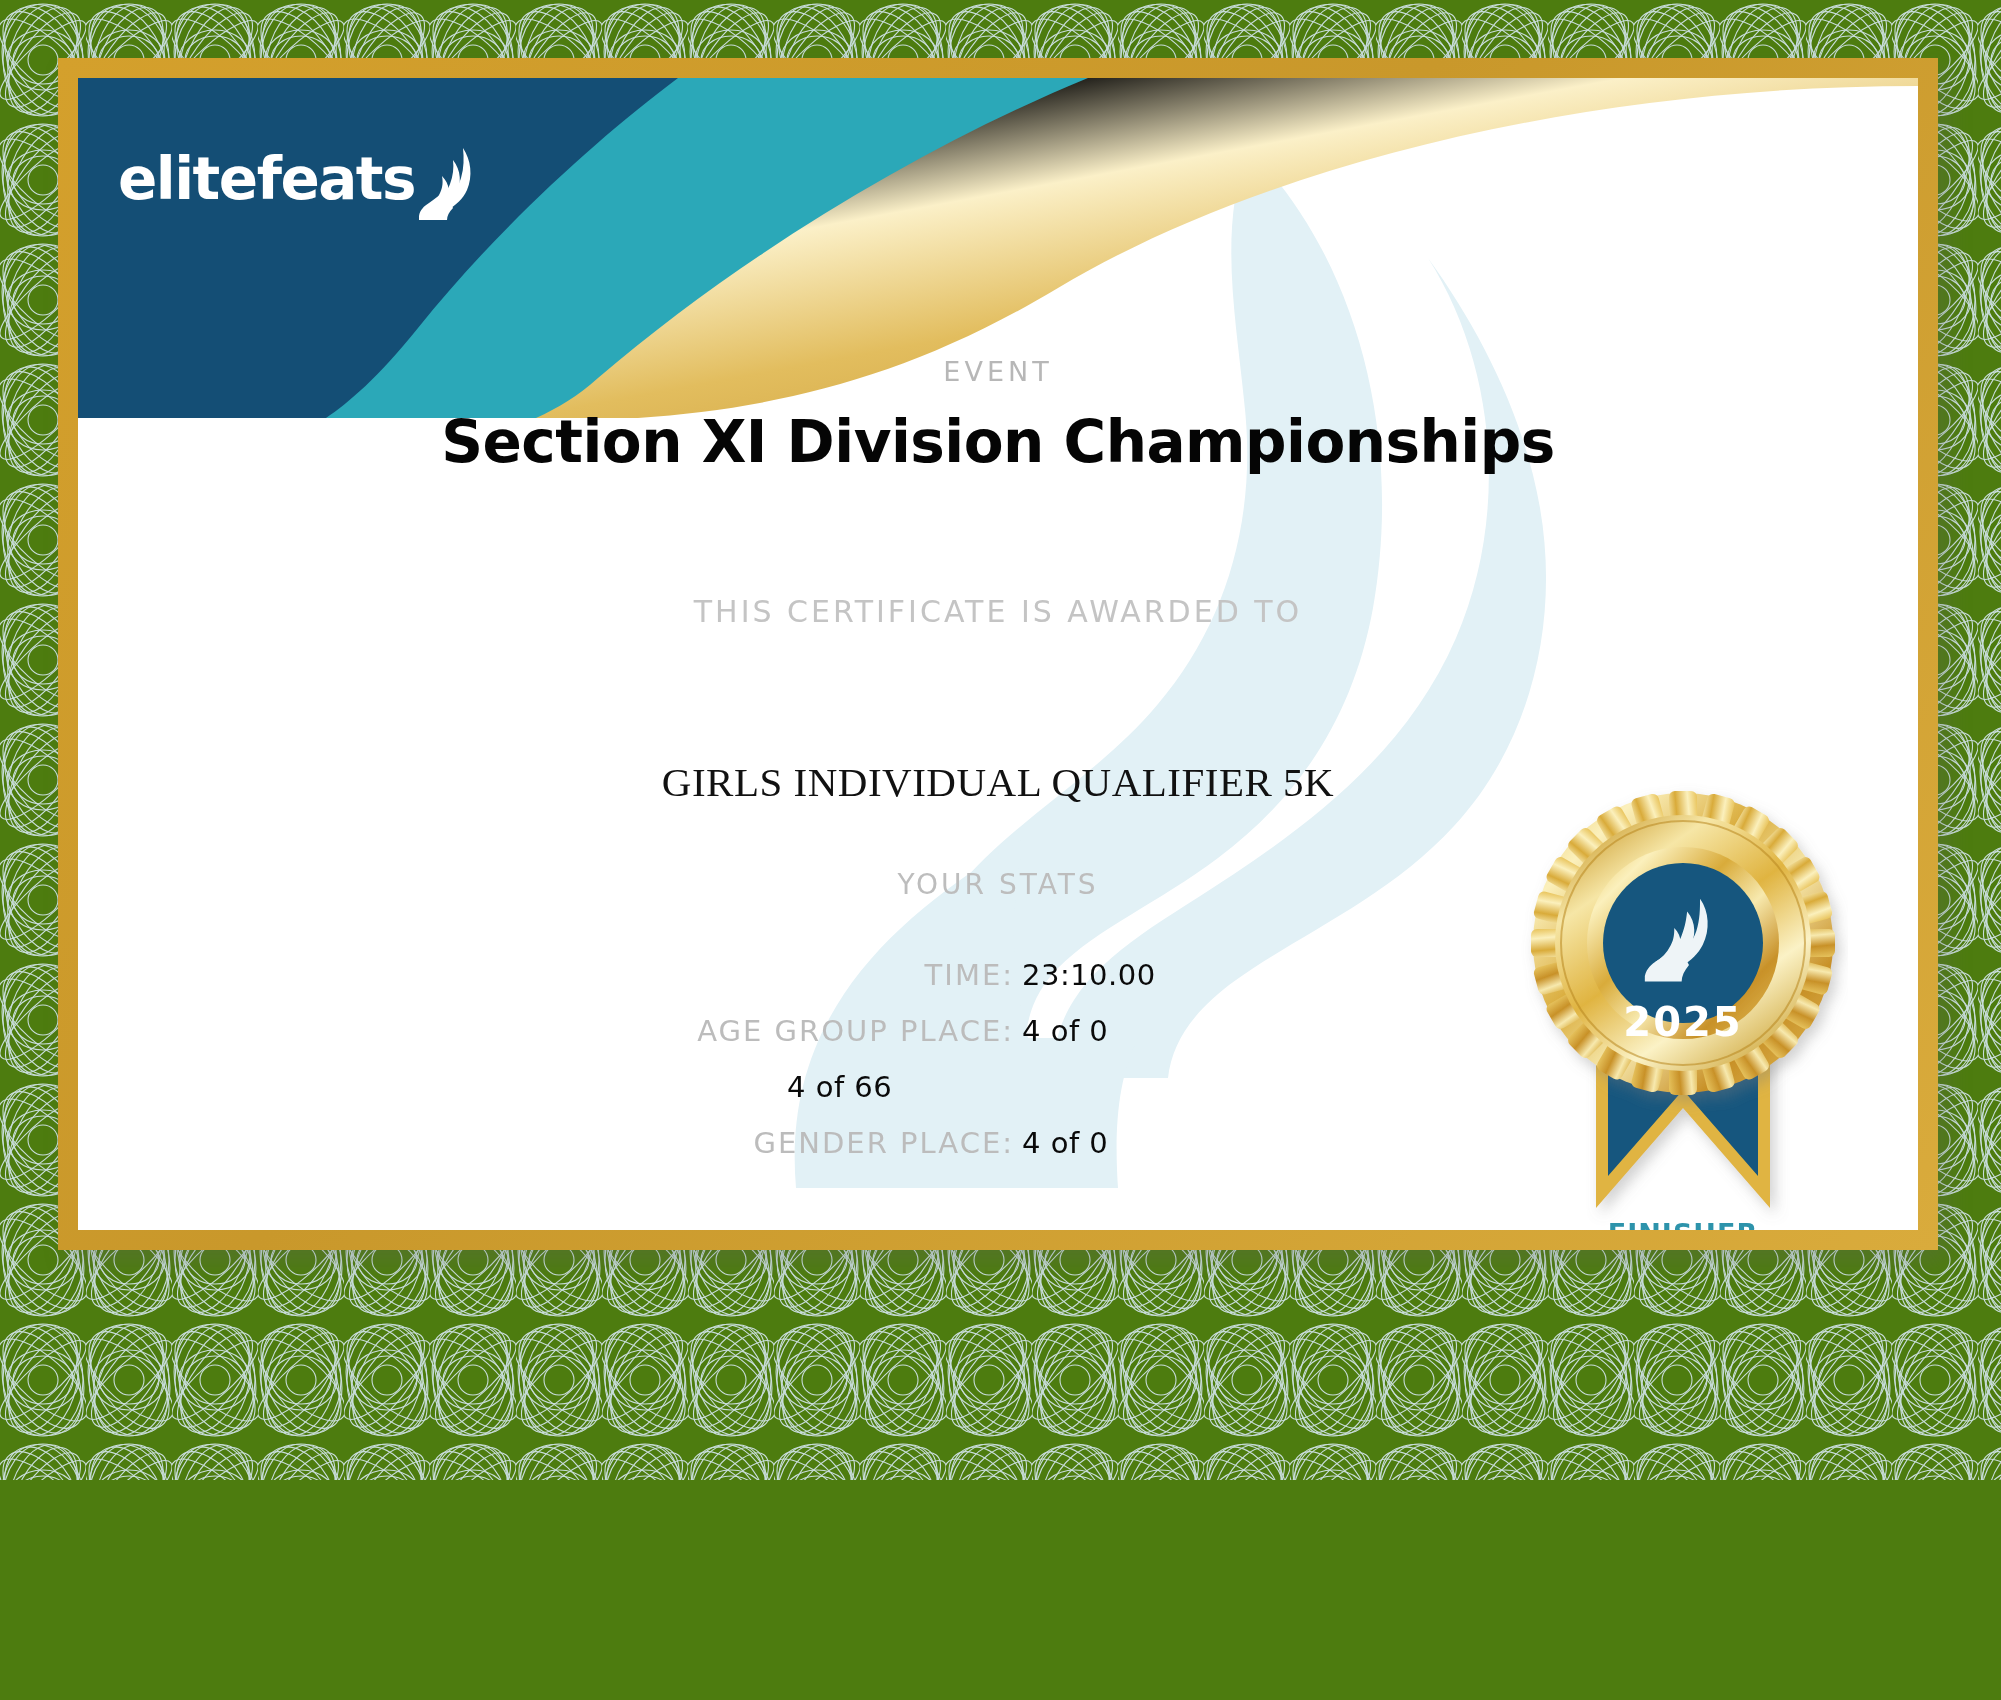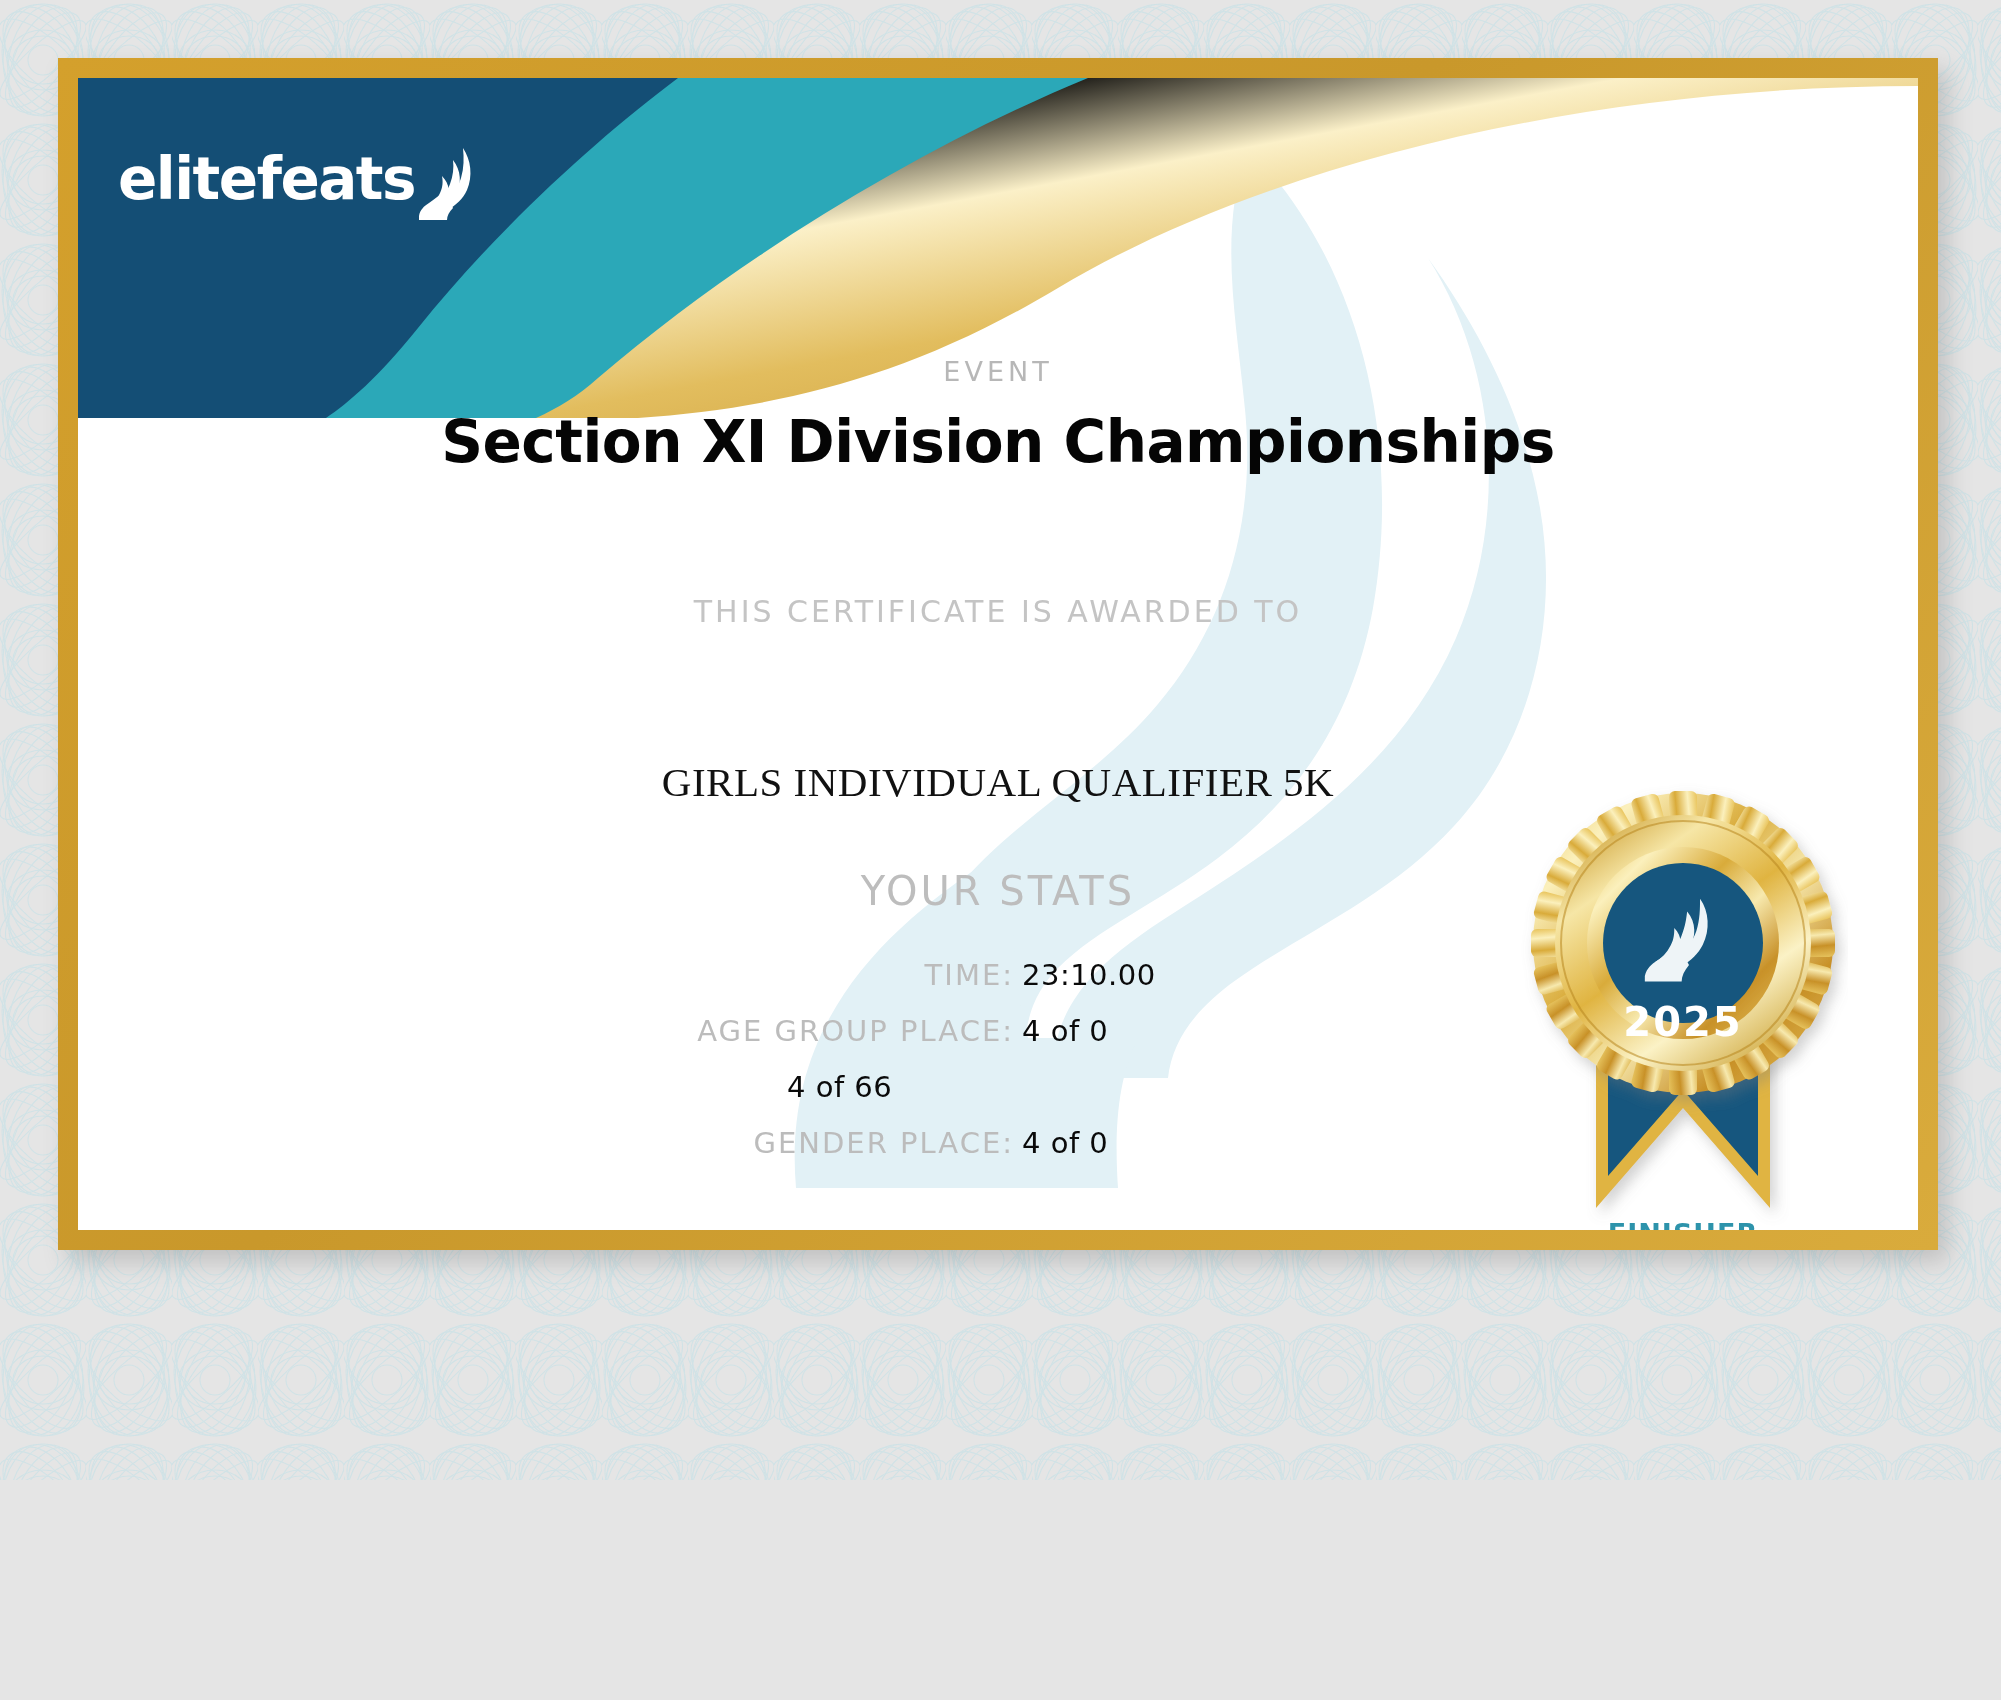--- a/index.html
+++ b/index.html
@@ -8,21 +8,21 @@
     background: #ffffff;
   }
   body {
     font-family: "Liberation Sans", sans-serif;
   }
   .page {
     position: relative;
     width: 2001px;
     height: 1700px;
     overflow: hidden;
-    background: #e5e5e5;
+    background: #4d7c0f;
   }
 
   
   .guilloche {
     position: absolute;
     inset: 0;
     z-index: 1;
   }
 
   
@@ -158,21 +158,21 @@
     color: #111111;
     letter-spacing: 0.5px;
   }
 
   .stats-label {
     position: absolute;
     left: 0;
     right: 0;
     top: 790px;
     text-align: center;
-    font-size: 40px;
+    font-size: 28px;
     letter-spacing: 3px;
     color: #bdbdbd;
   }
 
   .stats-list {
     position: absolute;
     left: 300px;
     top: 880px;
     width: 1110px;
   }

